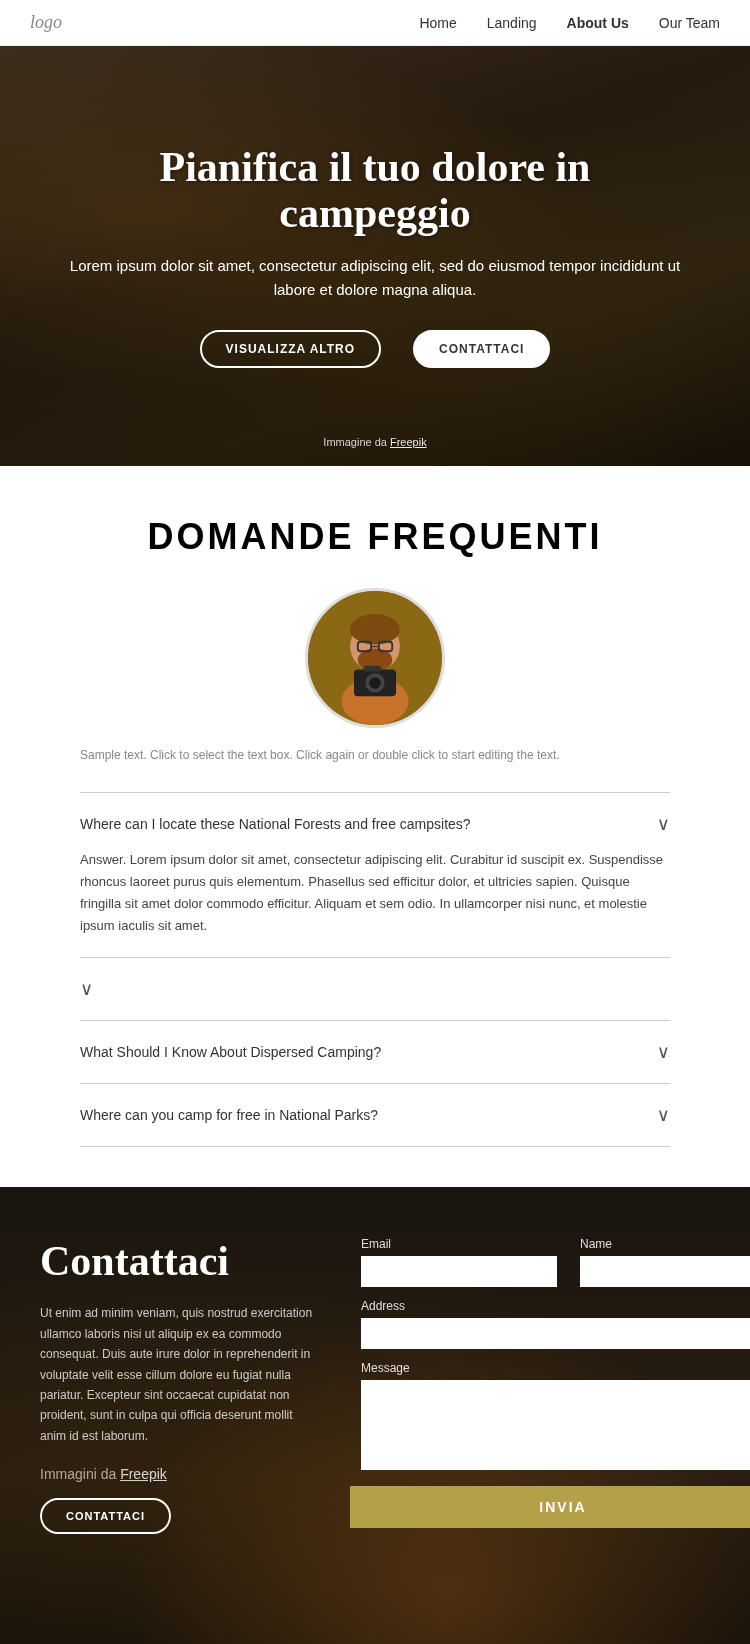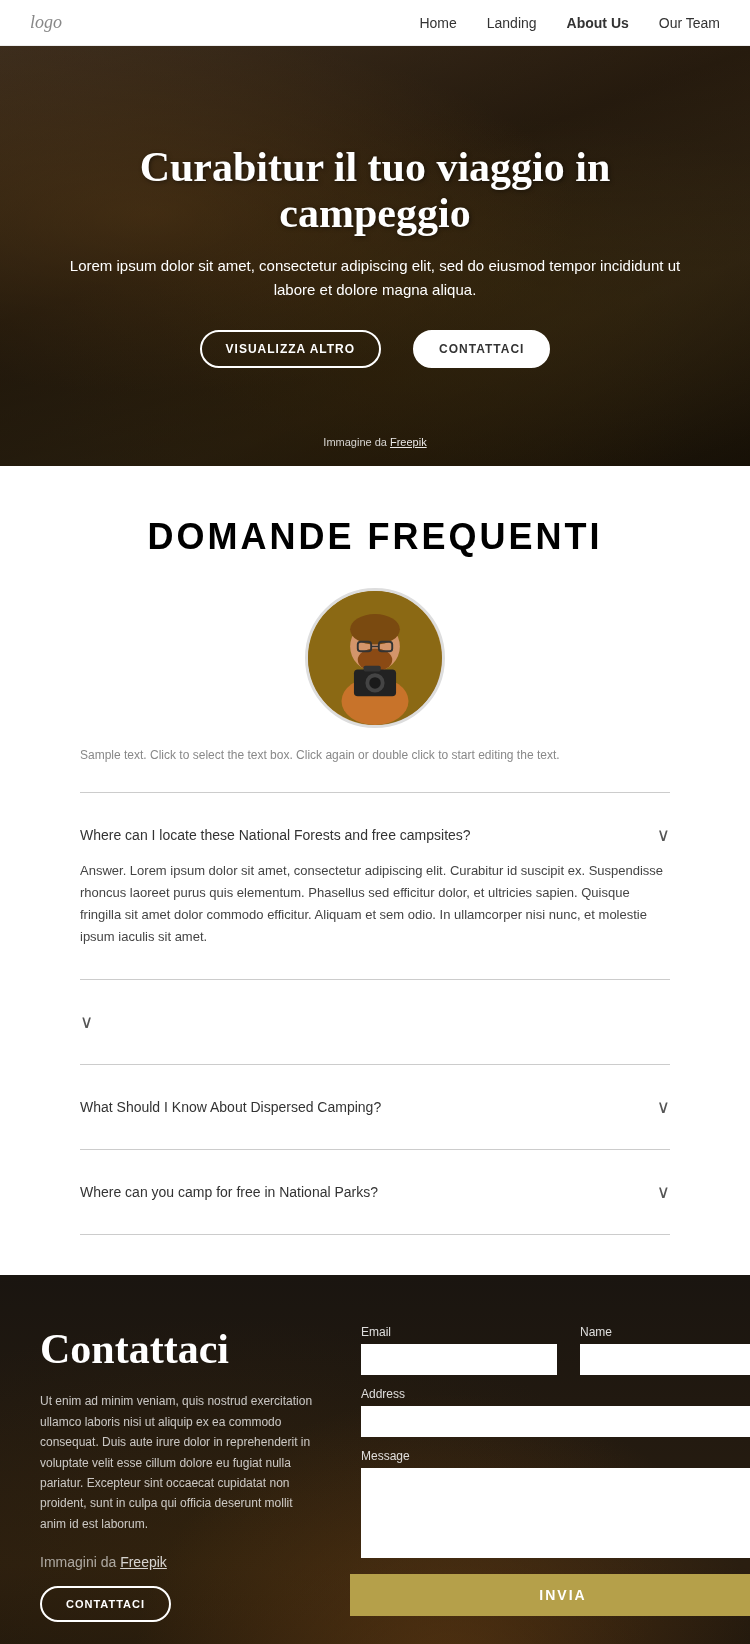--- a/index.html
+++ b/index.html
@@ -144,21 +144,21 @@
       font-size: 12px;
       color: #888;
       font-family: Arial, sans-serif;
       margin-bottom: 28px;
       line-height: 1.5;
     }
 
     
     .faq-item {
       border-top: 1px solid #ccc;
-      padding: 31px 0;
+      padding: 20px 0;
     }
     .faq-item:last-child { border-bottom: 1px solid #ccc; }
     .faq-question {
       display: flex;
       justify-content: space-between;
       align-items: center;
       cursor: pointer;
     }
     .faq-question-text {
       font-size: 14px;
@@ -293,21 +293,21 @@
     <a href="#">Landing</a>
     <a href="#" class="active">About Us</a>
     <a href="#">Our Team</a>
   </div>
 </nav>
 
 <section class="hero">
   <div class="hero-image-sim"></div>
   <div class="hero-bg"></div>
   <div class="hero-content">
-    <h1 class="hero-title">Curabitur il tuo viaggio in campeggio</h1>
+    <h1 class="hero-title">Pianifica il tuo dolore in campeggio</h1>
     <p class="hero-subtitle">Lorem ipsum dolor sit amet, consectetur adipiscing elit, sed do eiusmod tempor incididunt ut labore et dolore magna aliqua.</p>
     <div class="hero-buttons">
       <button class="btn-outline">VISUALIZZA ALTRO</button>
       <button class="btn-filled">CONTATTACI</button>
     </div>
   </div>
   <div class="hero-credit">
     <span>Immagine da </span><a href="#">Freepik</a>
   </div>
 </section>

